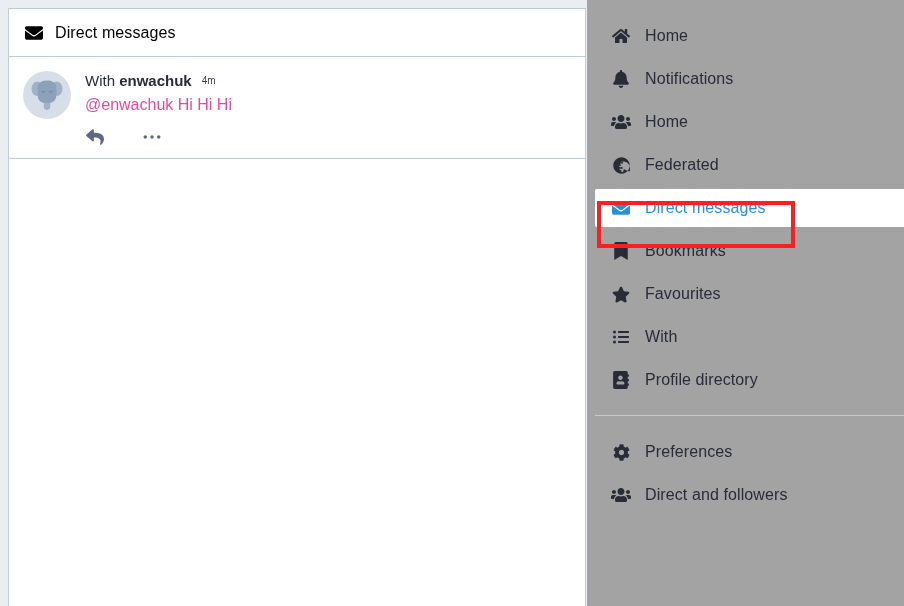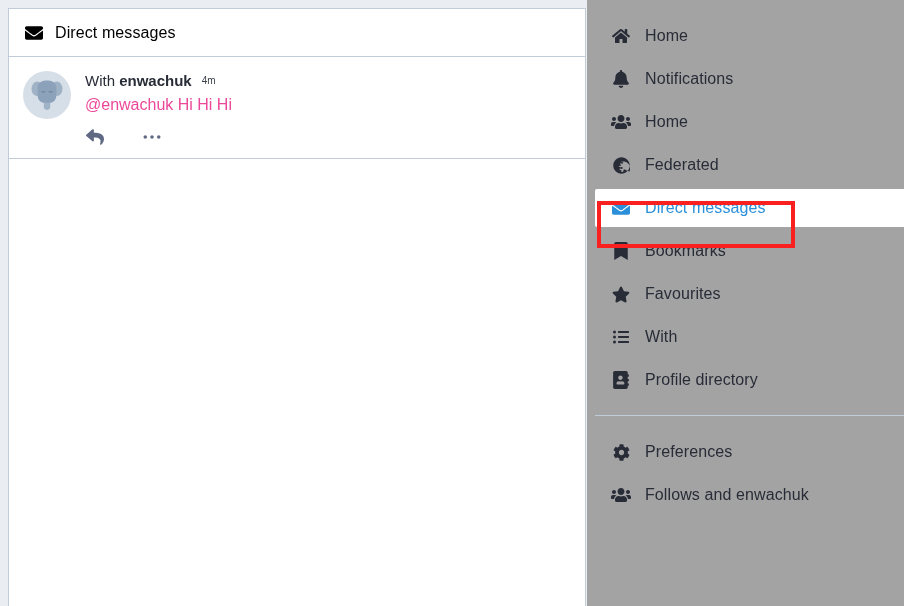--- a/index.html
+++ b/index.html
@@ -326,18 +326,18 @@
     </span>
     <span class="nav-label">Preferences</span>
   </div>
 
   <div class="nav-item">
     <span class="nav-icon">
       <svg width="20" height="16" viewBox="0 0 640 512" fill="currentColor" aria-hidden="true">
         <path d="M96 224c35.3 0 64-28.7 64-64s-28.7-64-64-64-64 28.7-64 64 28.7 64 64 64zm448 0c35.3 0 64-28.7 64-64s-28.7-64-64-64-64 28.7-64 64 28.7 64 64 64zm32 32h-64c-17.6 0-33.5 7.1-45.1 18.6 40.3 22.1 68.9 62 75.1 109.4h66c17.7 0 32-14.3 32-32v-32c0-35.3-28.7-64-64-64zm-256 0c61.9 0 112-50.1 112-112S381.9 32 320 32 208 82.1 208 144s50.1 112 112 112zm76.8 32h-8.3c-20.8 10-43.9 16-68.5 16s-47.6-6-68.5-16h-8.3C179.6 288 128 339.6 128 403.2V432c0 26.5 21.5 48 48 48h288c26.5 0 48-21.5 48-48v-28.8c0-63.6-51.6-115.2-115.2-115.2zm-223.7-13.4C161.5 263.1 145.6 256 128 256H64c-35.3 0-64 28.7-64 64v32c0 17.7 14.3 32 32 32h65.9c6.3-47.4 34.9-87.3 75.2-109.4z"></path>
       </svg>
     </span>
-    <span class="nav-label">Follows and enwachuk</span>
+    <span class="nav-label">Direct and followers</span>
   </div>
 
 </div>
 
 <div id="highlight-box"></div>
 
 </body></html>

